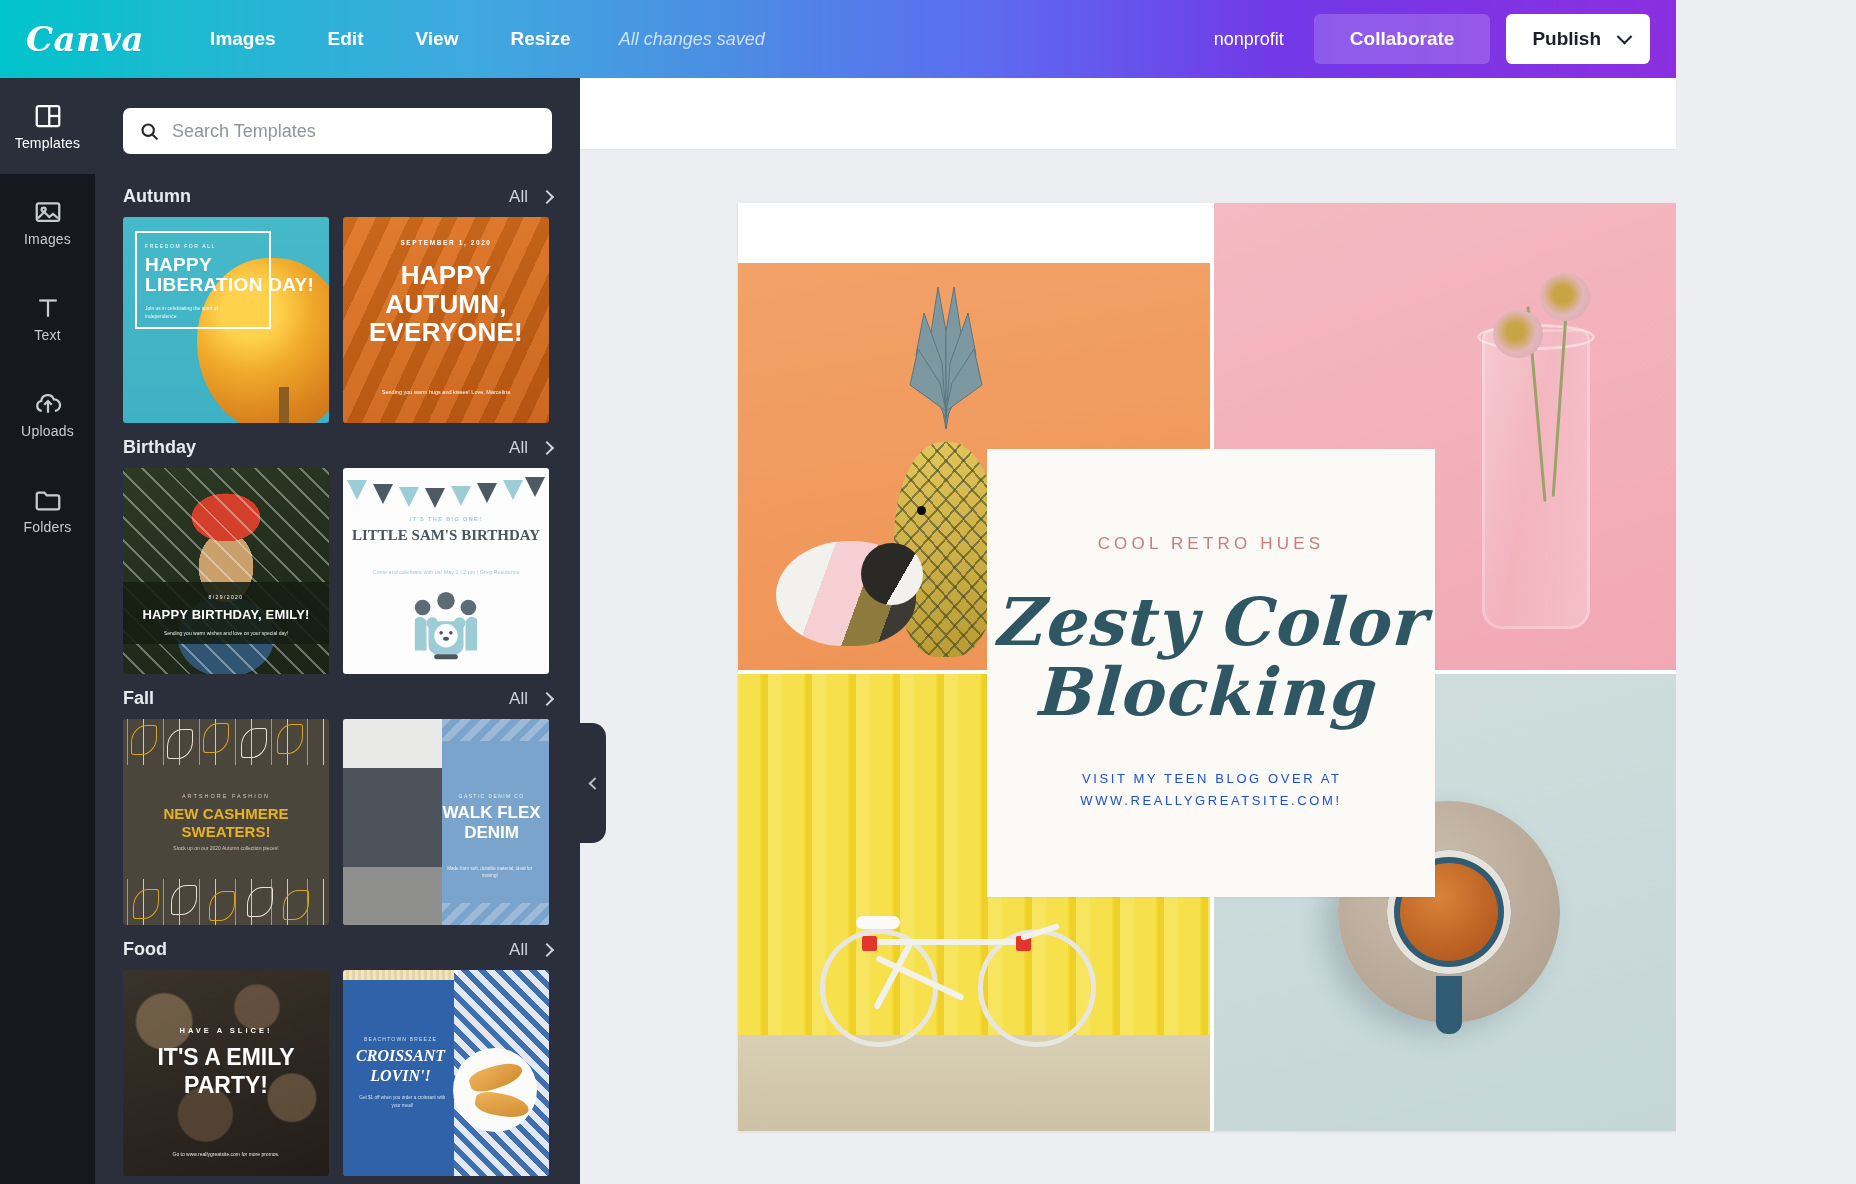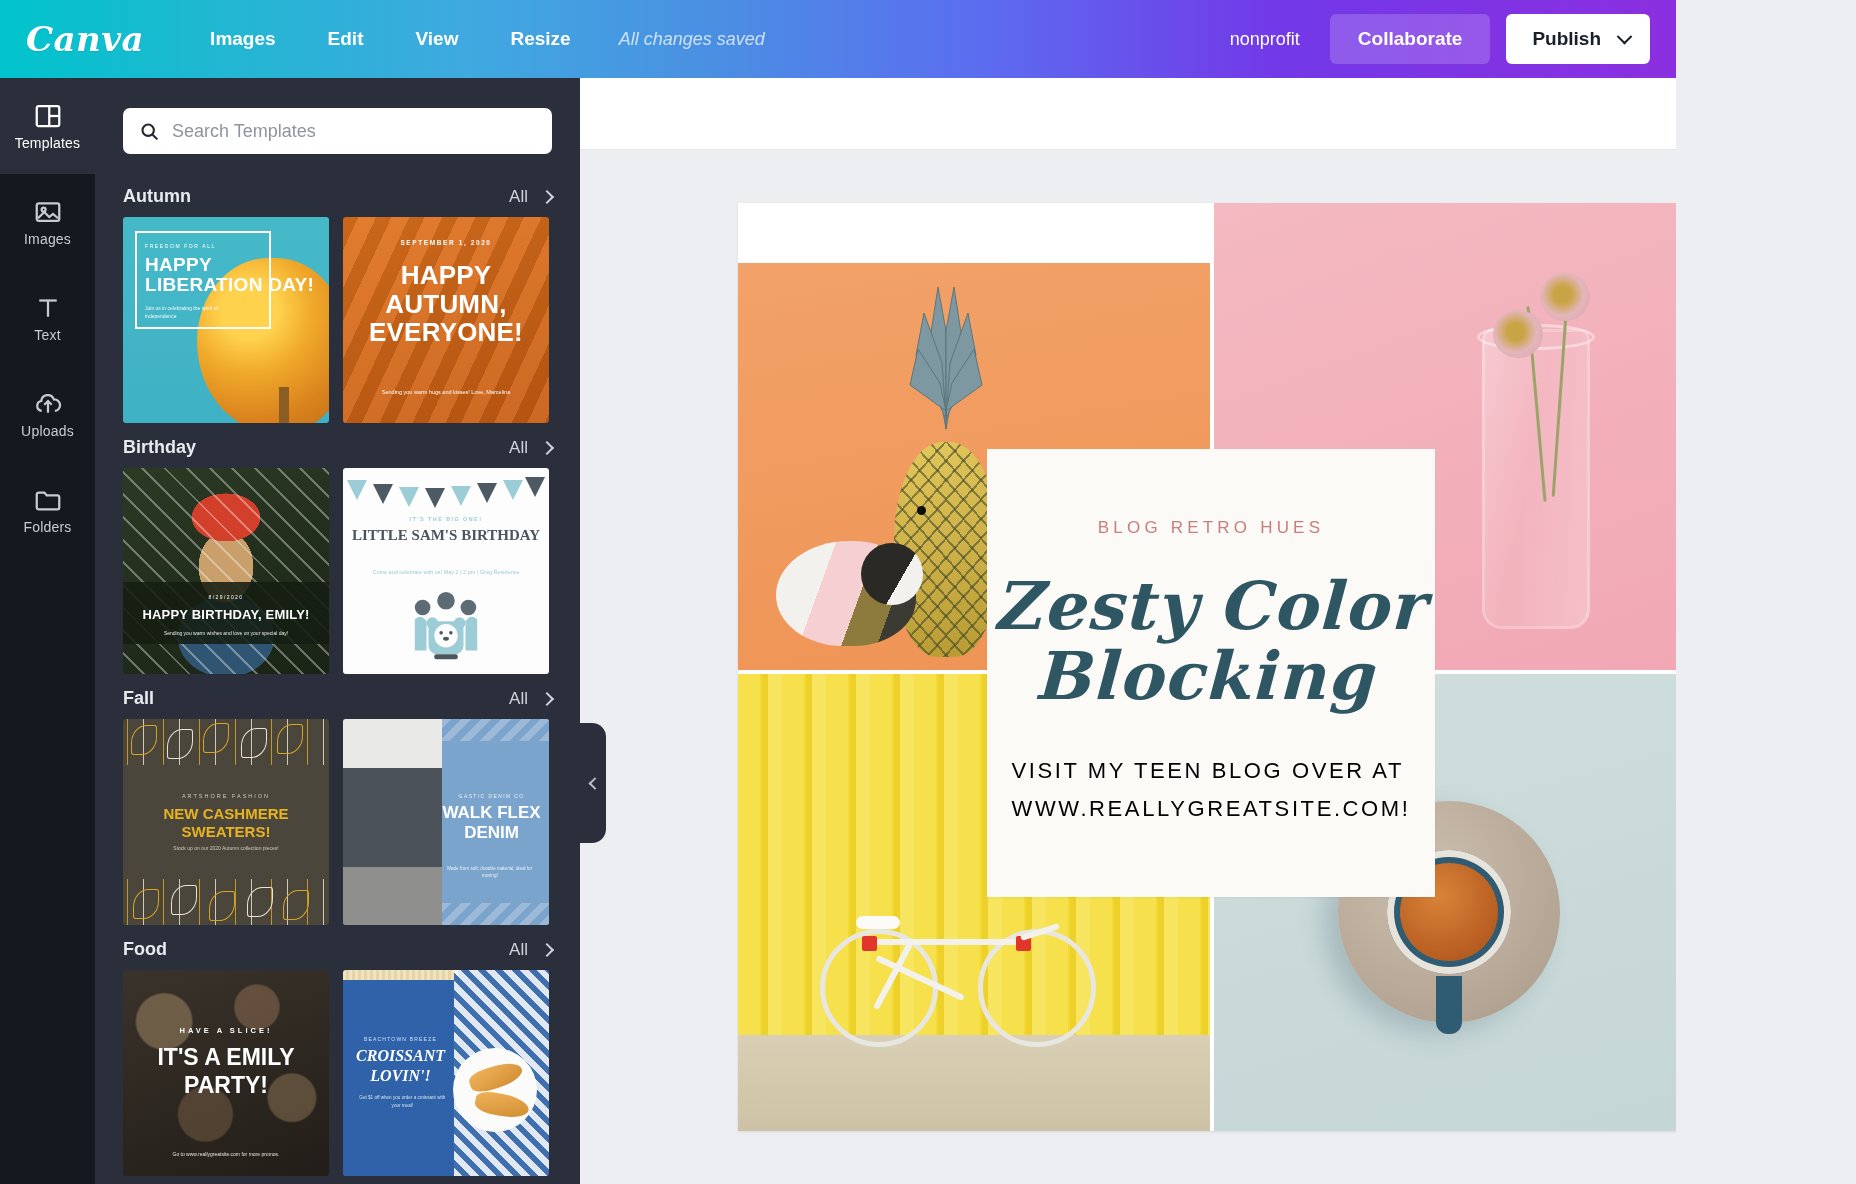--- a/index.html
+++ b/index.html
@@ -28,21 +28,21 @@
     border-radius: 6px; cursor: pointer; white-space: nowrap;
   }
   .saved-note {
     color: rgba(255,255,255,.72); font-size: 18px; font-style: italic;
     margin-left: 22px; white-space: nowrap;
   }
   .topbar-right { margin-left:auto; display:flex; align-items:center; gap: 0; padding-right: 26px; }
   .account-name { color:#fff; font-size:18px; padding: 10px 22px; cursor:pointer; white-space:nowrap; }
   .collaborate-btn {
     background: rgba(255,255,255,.18); color:#fff; font-size:19px; font-weight:600;
-    border:none; border-radius:6px; padding: 14px 28px; cursor:pointer; white-space:nowrap;
+    border:none; border-radius:6px; padding: 14px 36px; cursor:pointer; white-space:nowrap;
     margin-left: 8px;
   }
   .publish-btn {
     background:#fff; color:#1b1f2b; font-size:19px; font-weight:600;
     border:none; border-radius:6px; padding: 14px 20px 14px 26px; cursor:pointer;
     display:flex; align-items:center; gap: 18px; margin-left: 16px; white-space:nowrap;
   }
   .chev-d { width:11px; height:11px; border-right:2.5px solid #1b1f2b; border-bottom:2.5px solid #1b1f2b;
             transform: rotate(45deg) translate(-2px,-2px); }
 
@@ -259,21 +259,21 @@
     position:absolute; left: 249px; top: 246px; width: 448px; height: 448px;
     background:#fbfaf7; display:flex; flex-direction:column; align-items:center; justify-content:center;
     z-index: 10; box-shadow: 0 1px 2px rgba(0,0,0,.05);
   }
   .tc-kicker { color:#c97d7d; font-size: 17px; letter-spacing: 4.2px; font-weight: 400; }
   .tc-title {
     color:#2e5663; font-family:"DejaVu Serif", serif; font-style: italic; font-weight: 700;
     font-size: 66px; line-height: 1.06; text-align:center; margin: 34px 0 40px 0; letter-spacing: 1px;
     transform: skewX(-4deg);
   }
-  .tc-foot { color:#000000; font-size: 22px; letter-spacing: 2.6px; line-height: 1.72; text-align:left; }
+  .tc-foot { color:#1d4ed8; font-size: 13px; letter-spacing: 2.6px; line-height: 1.72; text-align:right; }
 </style>
 </head>
 <body>
 
 <div class="app">
 
   <div class="topbar">
     <div class="logo">Canva</div>
 
     <div class="menu">
@@ -537,21 +537,21 @@
         </div>
 
         <div class="q q-br art-blue">
           <div class="saucer"></div>
           <div class="handle"></div>
           <div class="cup"></div>
           <div class="coffee"></div>
         </div>
 
         <div class="text-card">
-          <div class="tc-kicker">BLOG RETRO HUES</div>
+          <div class="tc-kicker">COOL RETRO HUES</div>
           <div class="tc-title">
             <div>Zesty Color</div>
             <div>Blocking</div>
           </div>
           <div class="tc-foot">
             <div>VISIT MY TEEN BLOG OVER AT</div>
             <div>WWW.REALLYGREATSITE.COM!</div>
           </div>
         </div>
 

